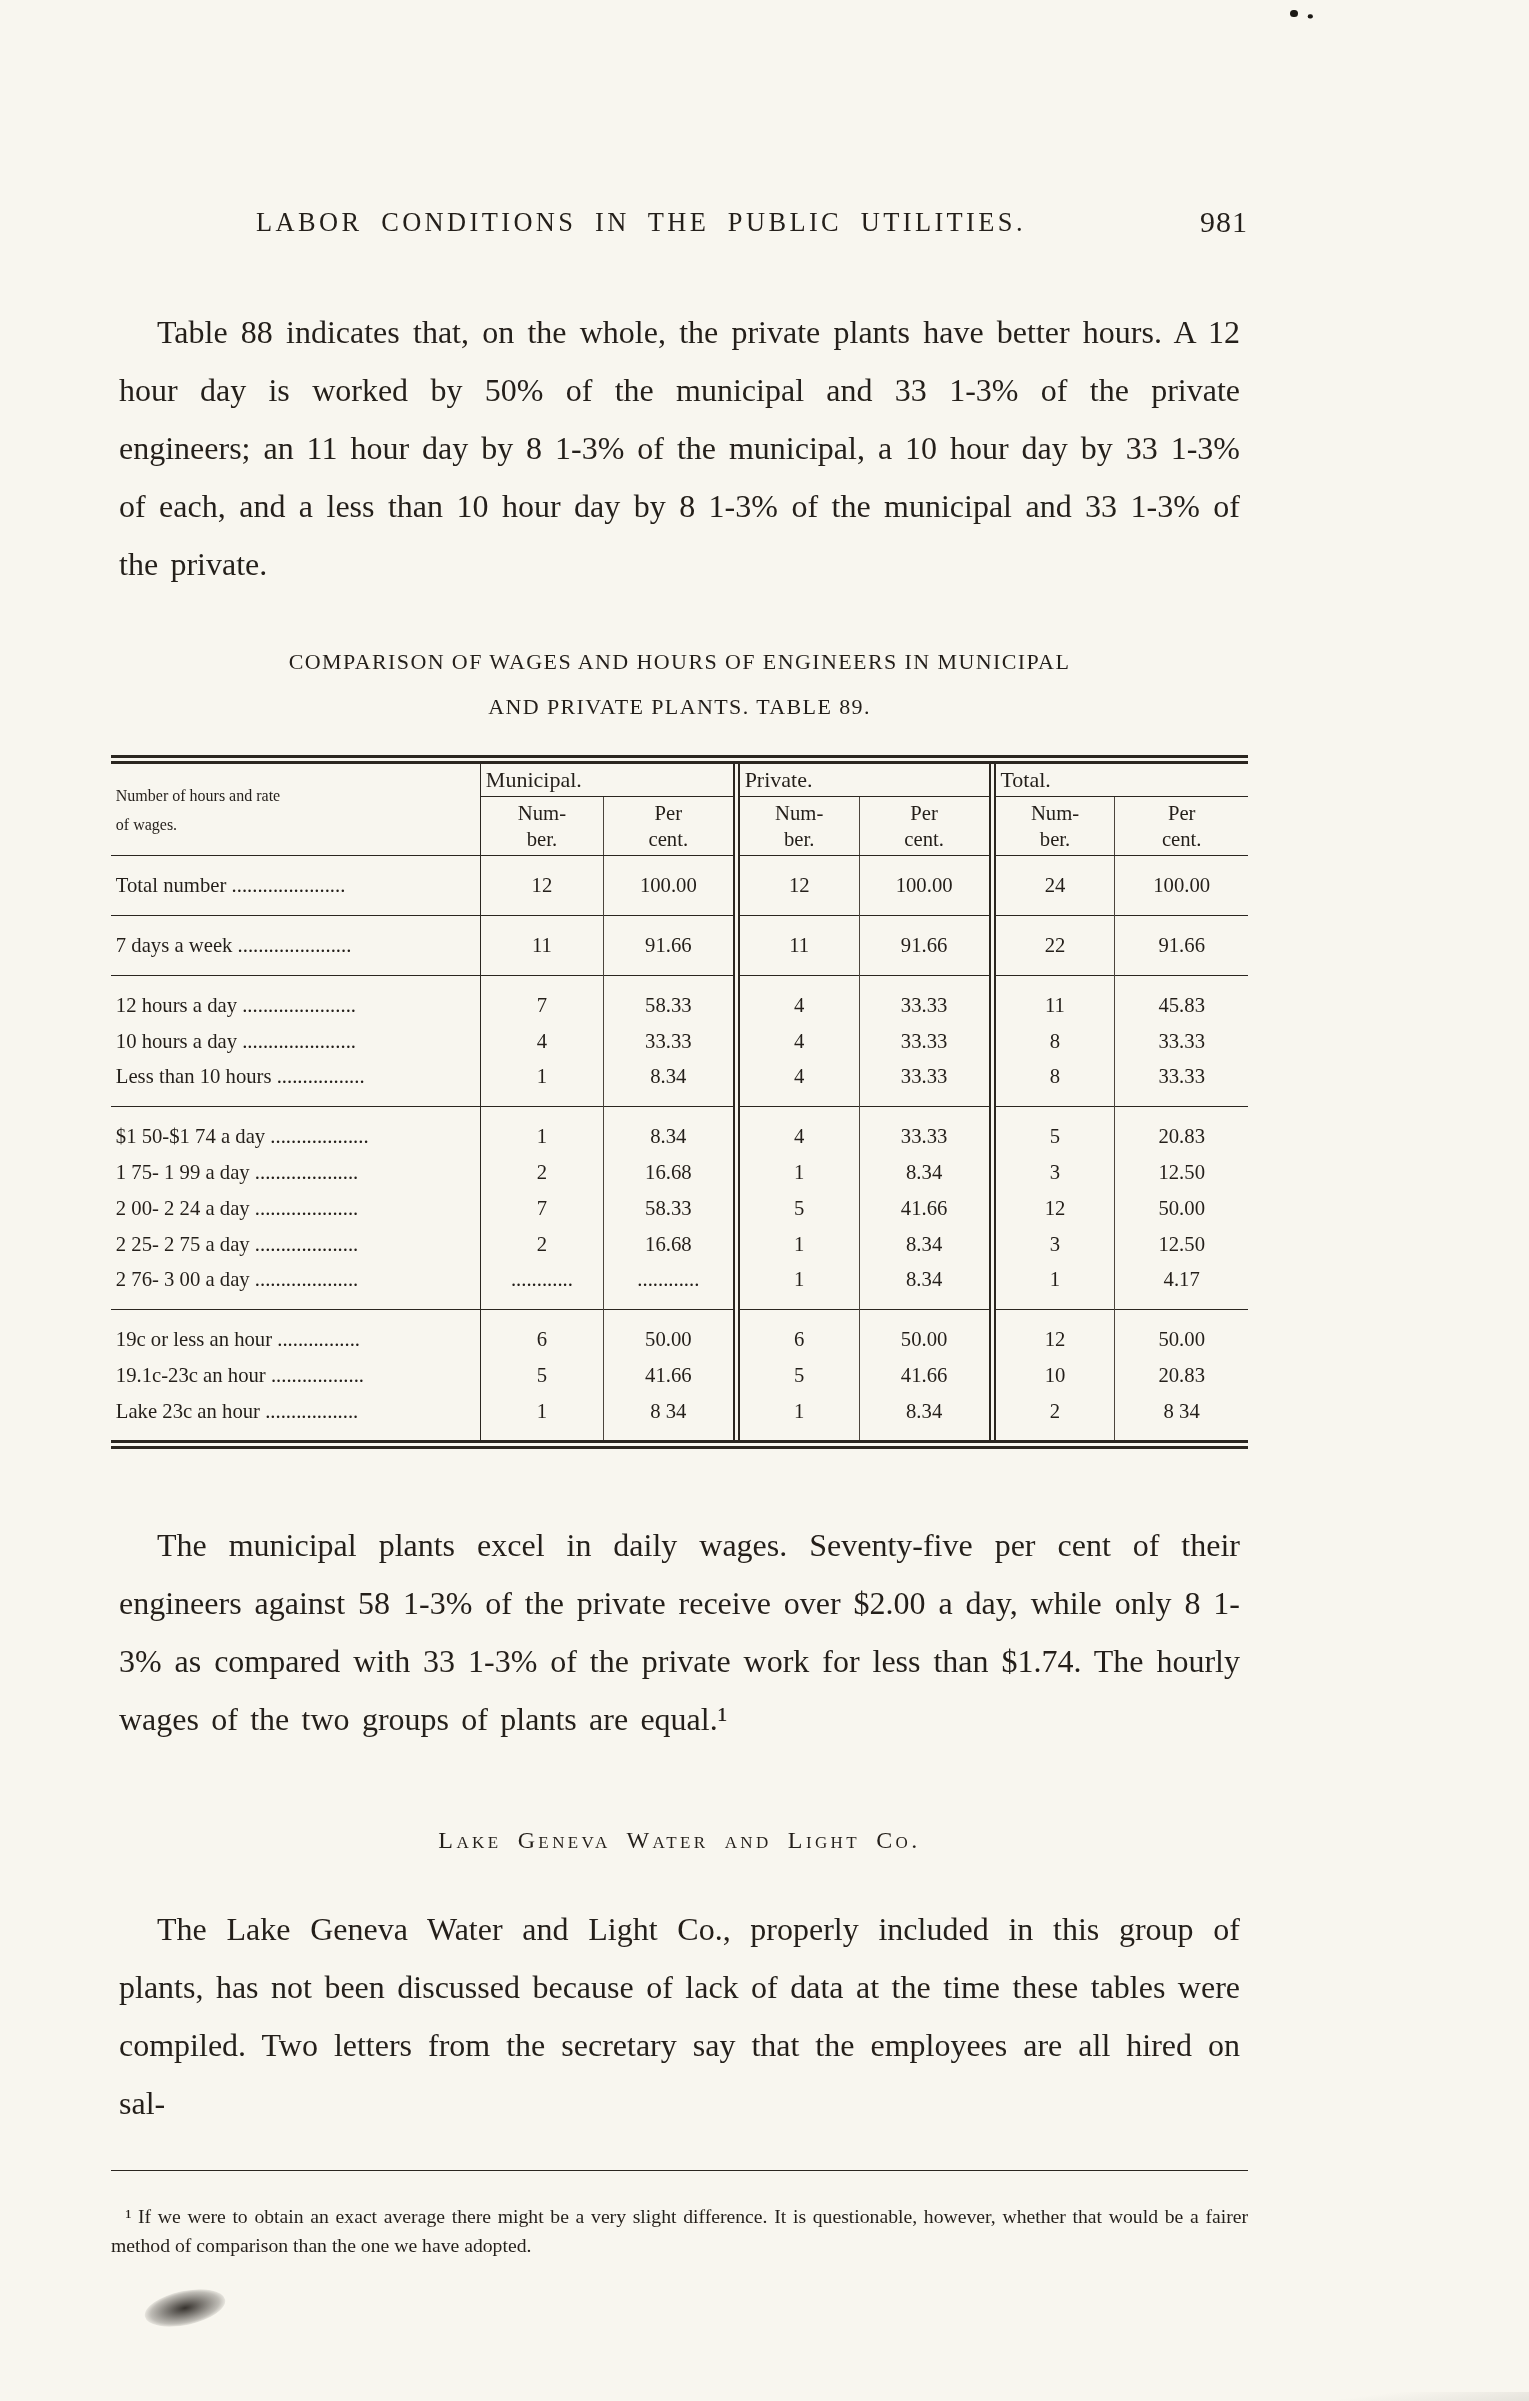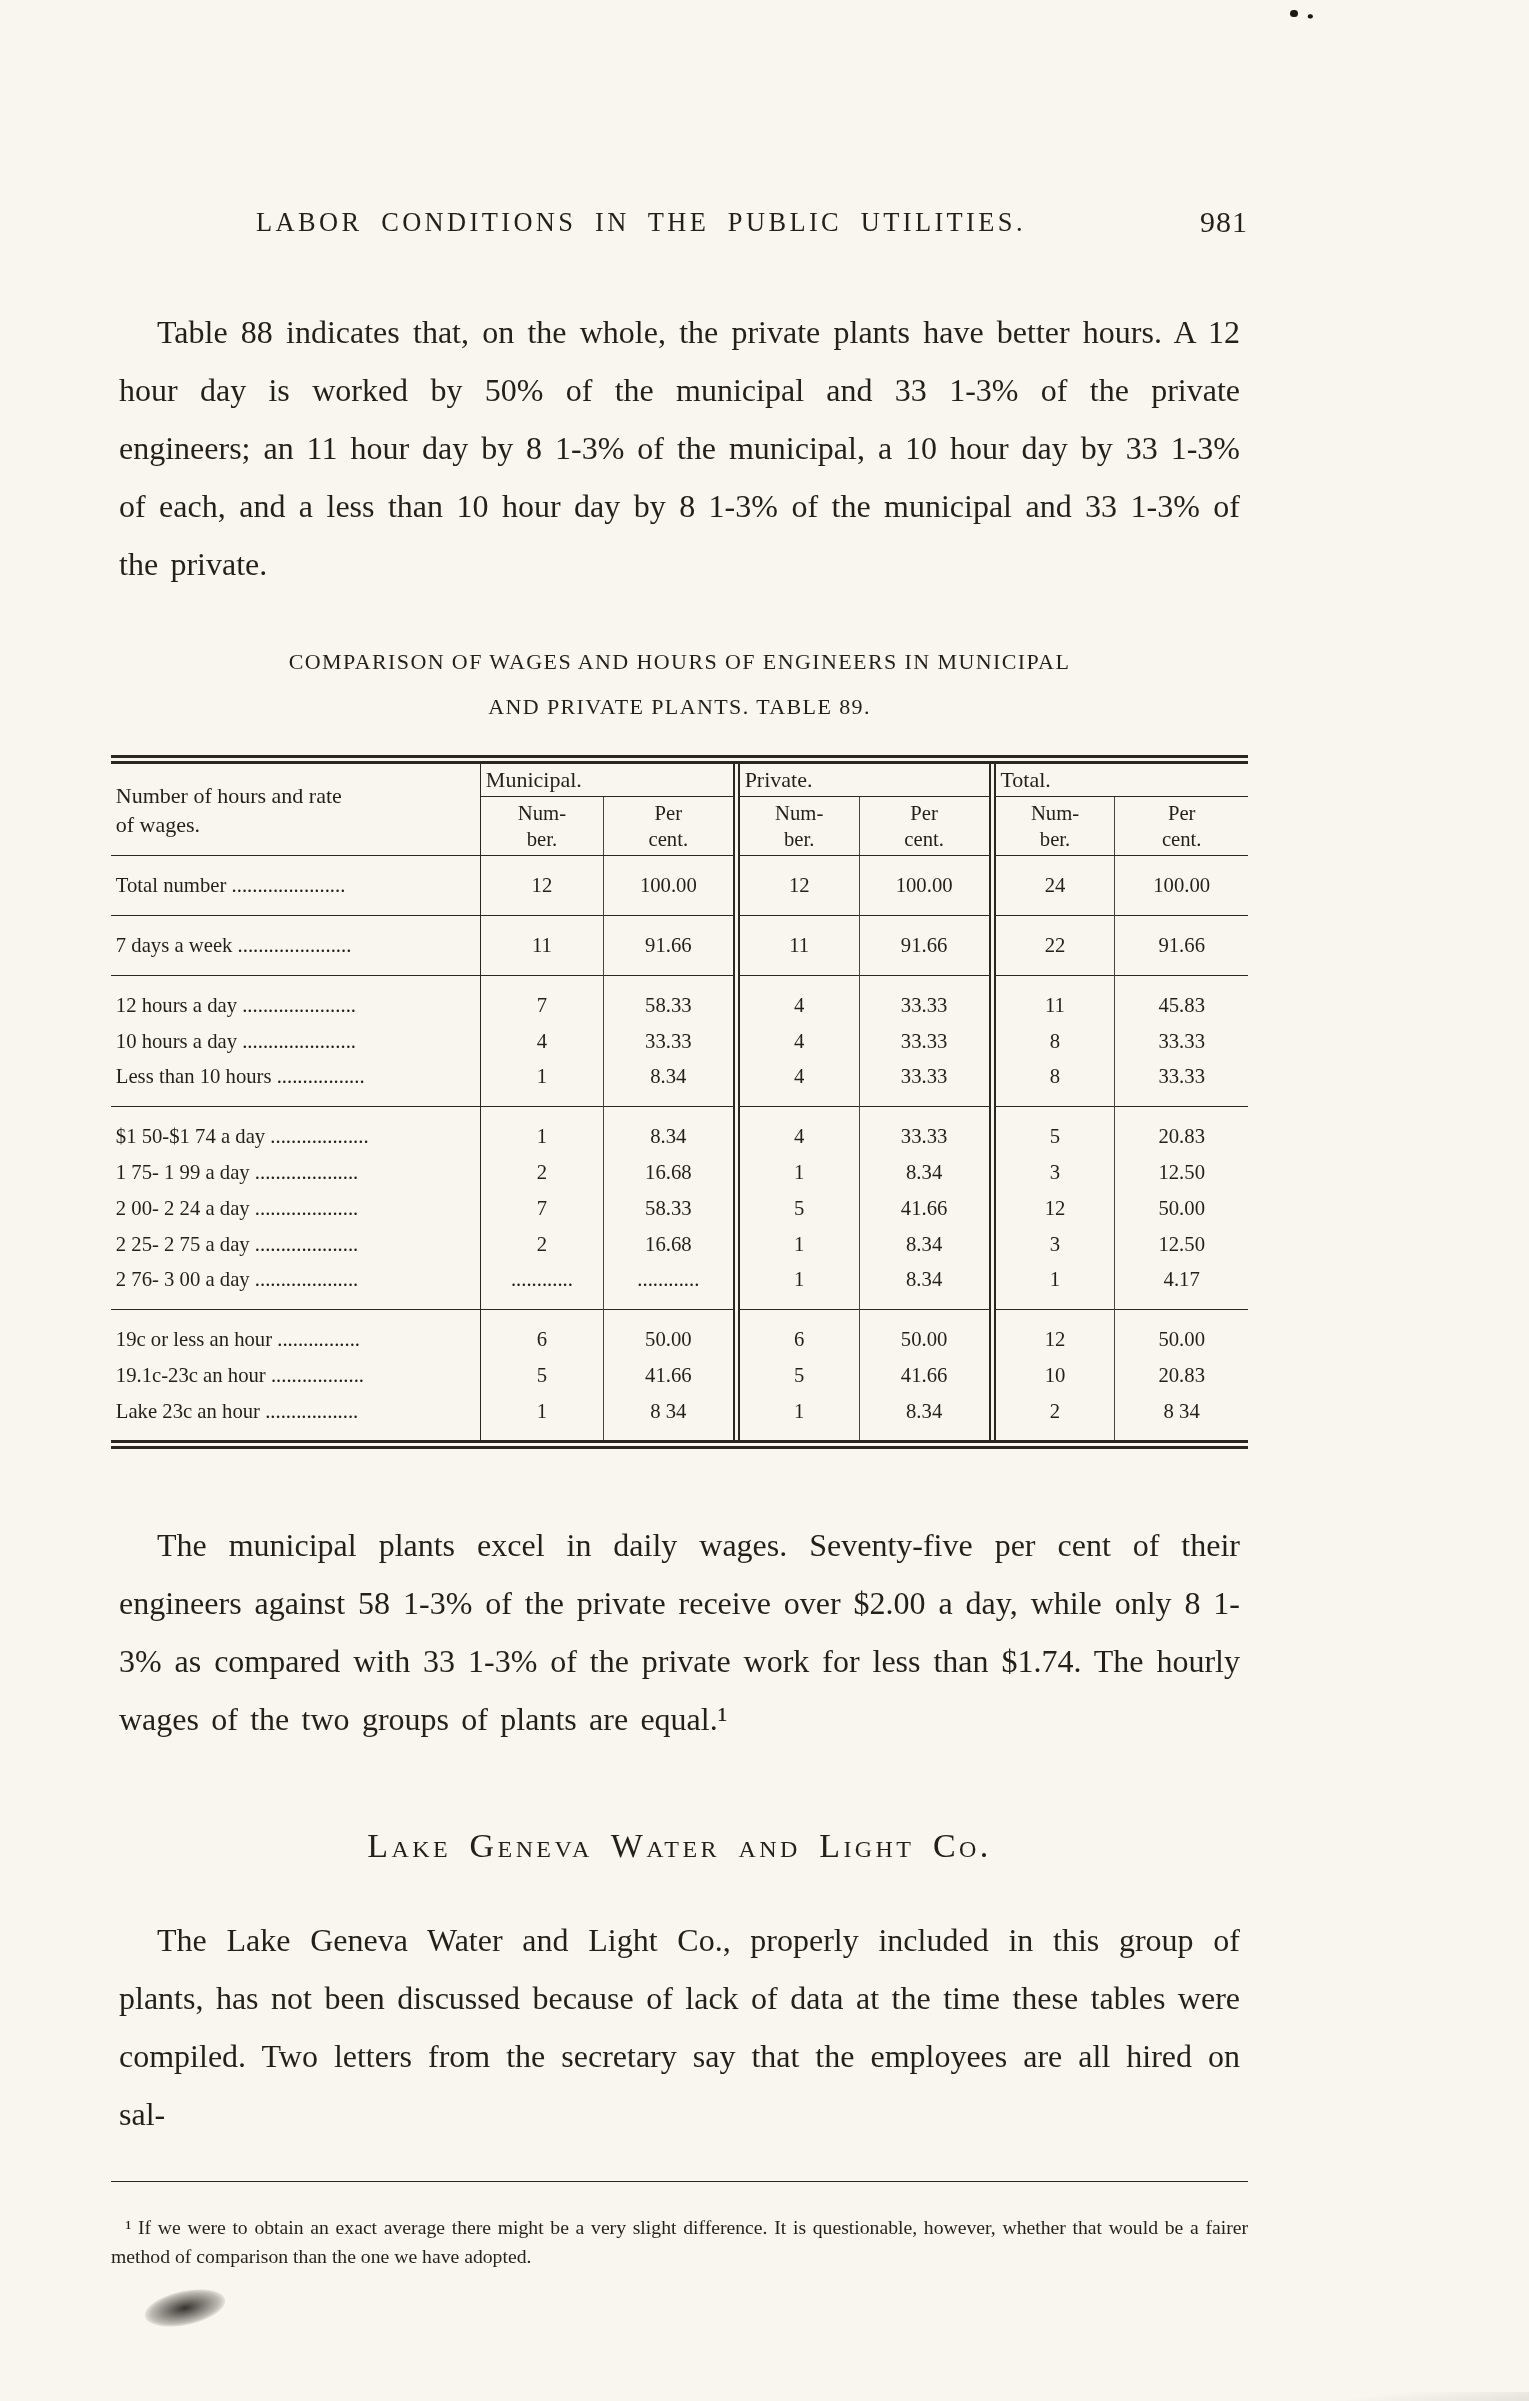--- a/index.html
+++ b/index.html
@@ -75,21 +75,21 @@
     border-bottom: 9.6px double #2b2620;
     font-size: 20.7px;
   }
   table.wages th, table.wages td {
     font-weight: normal;
     padding: 2.9px 4.8px;
   }
   .stub-h {
     text-align: left;
     vertical-align: middle;
-    font-size: 22px;
+    font-size: 16px;
     white-space: pre-line;
     line-height: 29px;
     border-bottom: 1.9px solid #2b2620;
     padding-left: 2.9px;
   }
   .group-h {
     text-align: left;
     font-size: 22px;
     border-bottom: 1.4px solid #2b2620;
     padding-top: 10.6px;
@@ -121,21 +121,21 @@
     padding-left: 2.9px;
   }
   td.num { text-align: center; }
 
   
   .section-heading {
     margin-top: 79px;
     margin-bottom: 46px;
     text-align: center;
     font-variant: small-caps;
-    font-size: 34px;
+    font-size: 24px;
     letter-spacing: 3.4px;
     word-spacing: 6.7px;
   }
 
   .gap-md { margin-top: 67px; }
 
   
   .footnote {
     margin-top: 38px;
     border-top: 1.4px solid #2b2620;

